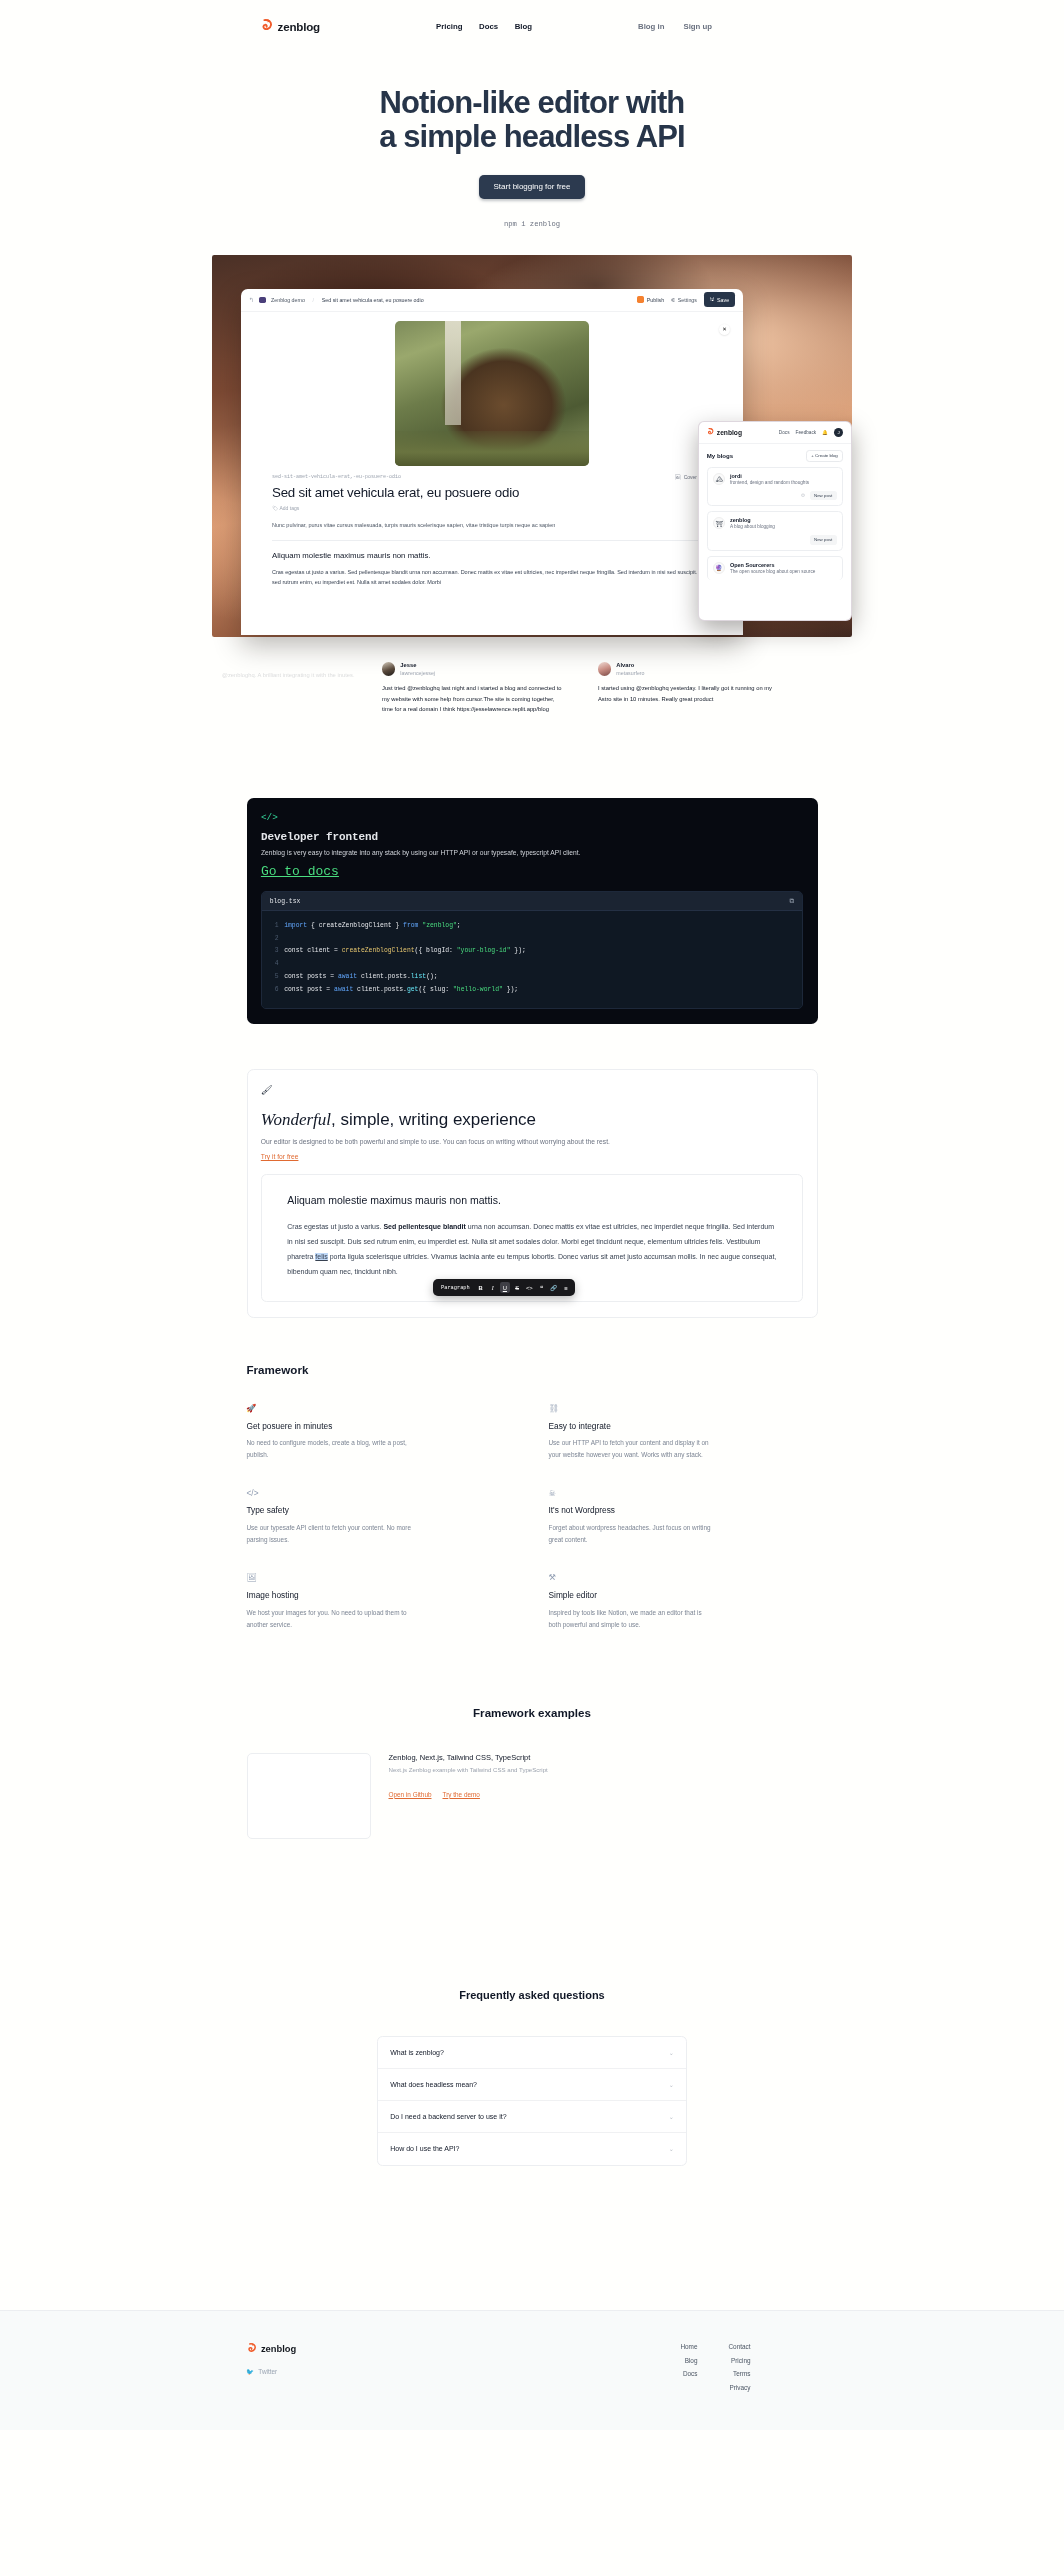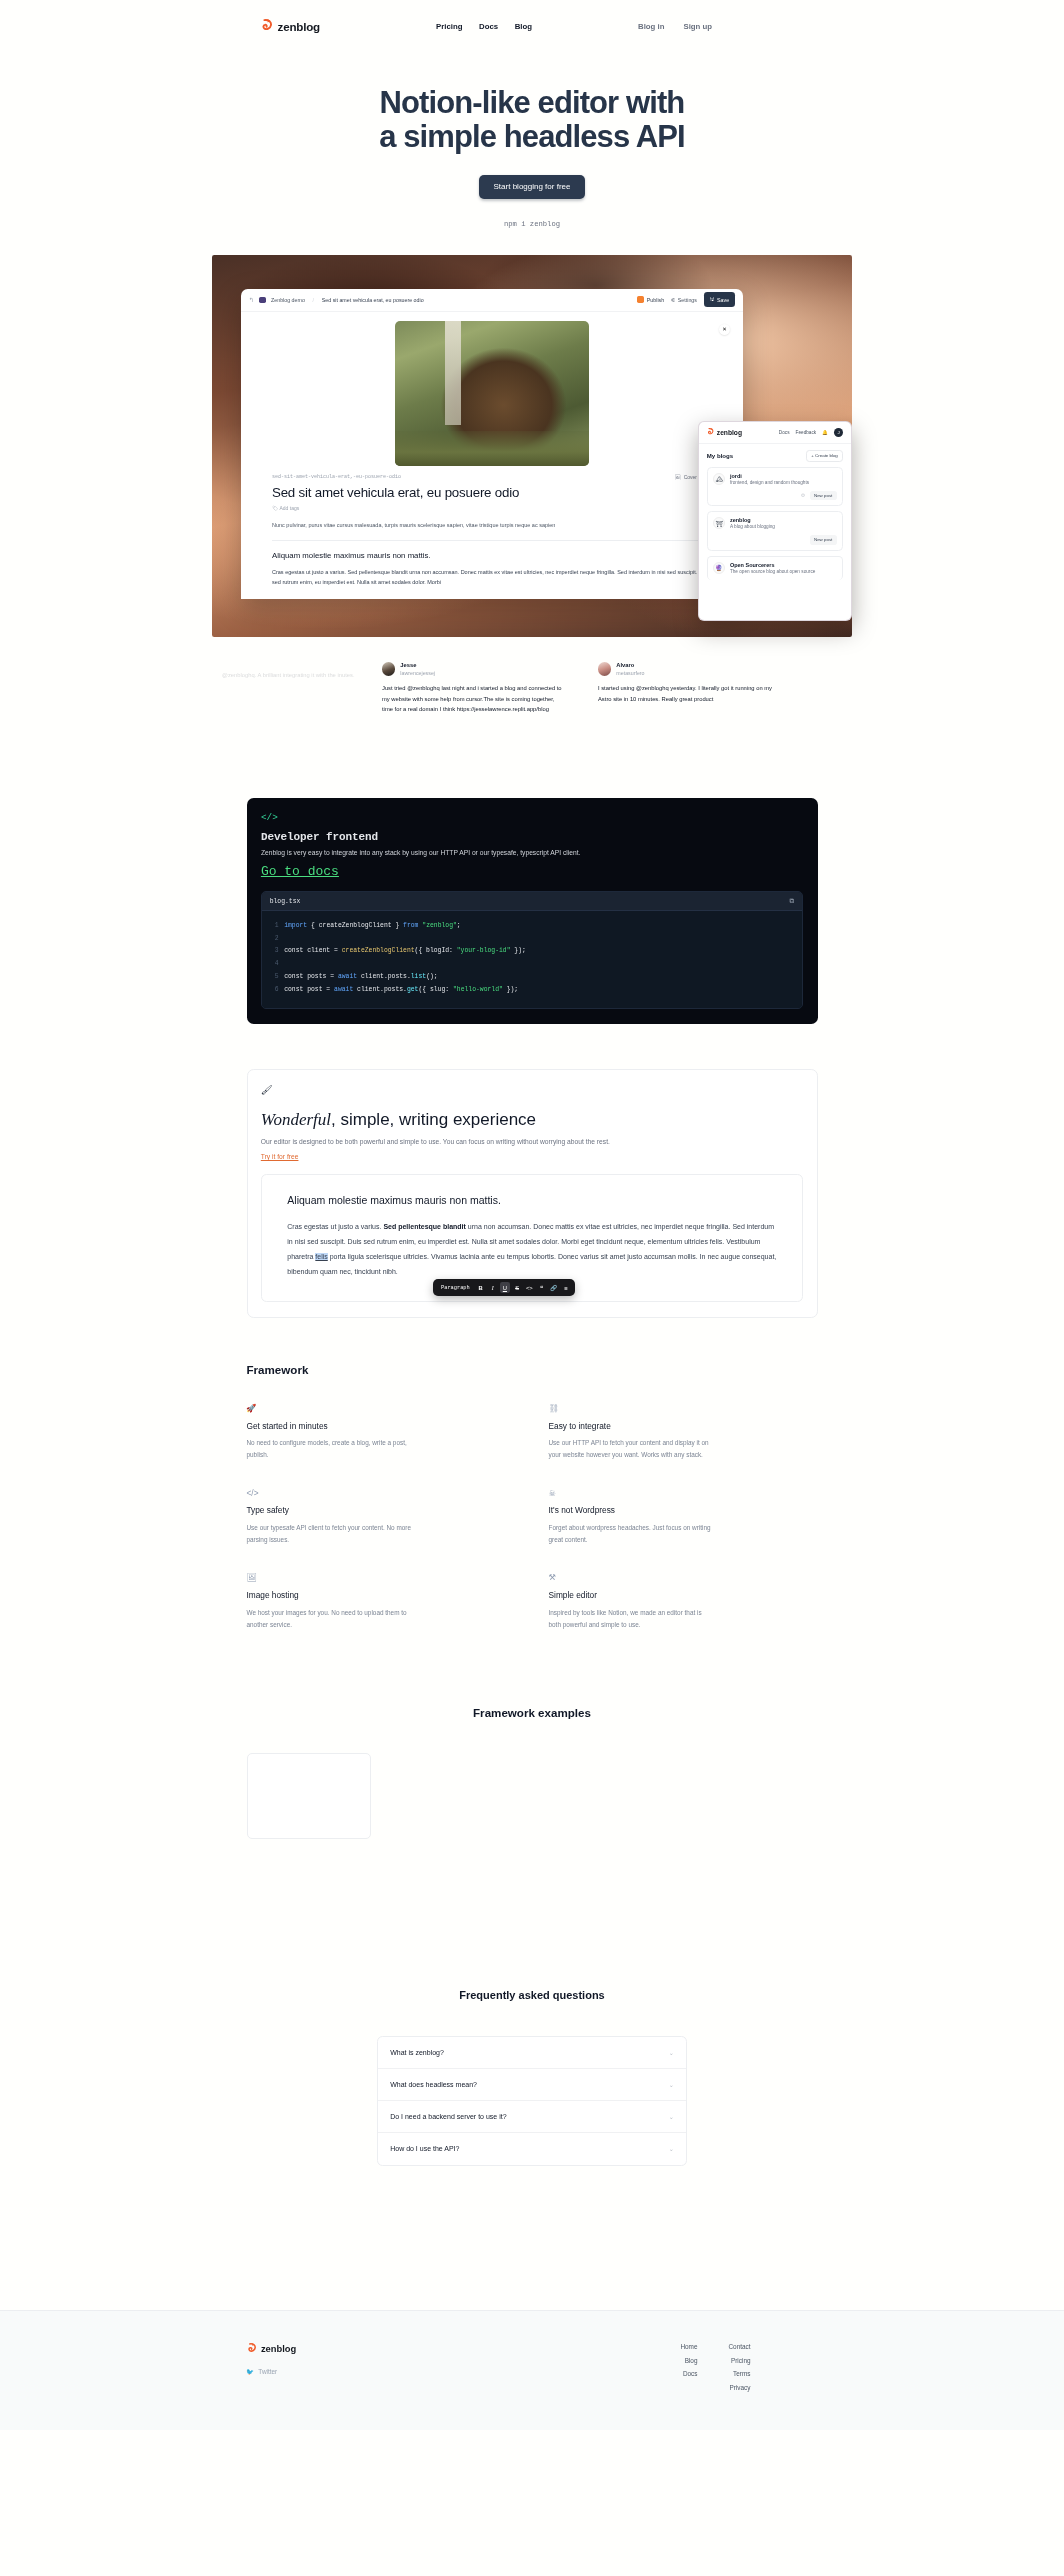--- a/index.html
+++ b/index.html
@@ -52,21 +52,21 @@
       linear-gradient(170deg,#4a3026 0%, #7d4a34 28%, #d89a72 55%, #9a5f42 78%, #3a2620 100%);
   }
   .shot-bg:after {
     content:""; position:absolute; inset:0;
     background:
       radial-gradient(ellipse 30% 18% at 25% 12%, rgba(40,20,15,.55), transparent 70%),
       radial-gradient(ellipse 26% 20% at 60% 8%, rgba(30,16,12,.5), transparent 70%),
       radial-gradient(ellipse 22% 30% at 8% 45%, rgba(120,70,50,.4), transparent 70%);
   }
   .editor-card {
-    position:absolute; left:29px; top:34px; width:502px; height:310px;
+    position:absolute; left:29px; top:34px; width:502px; height:346px;
     background:#fff; border-radius:6.7px 6.7px 0 0; overflow:hidden;
     box-shadow:0 10px 28px rgba(20,14,10,.30);
   }
   .ed-top {
     height:23px; display:flex; align-items:center; padding:0 7.8px; gap:5.5px;
     border-bottom:0.6px solid #f1f2f4; font-size:5.3px; color:#4b5563;
   }
   .ed-back { color:#9ca3af; font-size:6.1px; }
   .ed-blogdot { width:6.1px; height:6.1px; border-radius:1.7px; background:#4a3f7a; display:inline-block; }
   .ed-sep { color:#d1d5db; margin:0 2.2px; }
@@ -440,21 +440,21 @@
         <span class="tb-b">≡</span>
       </div>
     </div>
   </div>
 
   <div class="features">
     <h2>Framework</h2>
     <div class="feat-grid">
       <div class="feat">
         <div class="feat-ico">🚀</div>
-        <div class="feat-h">Get started in minutes</div>
+        <div class="feat-h">Get posuere in minutes</div>
         <div class="feat-p">No need to configure models, create a blog, write a post, publish.</div>
       </div>
       <div class="feat">
         <div class="feat-ico">⛓</div>
         <div class="feat-h">Easy to integrate</div>
         <div class="feat-p">Use our HTTP API to fetch your content and display it on your website however you want. Works with any stack.</div>
       </div>
       <div class="feat">
         <div class="feat-ico">&lt;/&gt;</div>
         <div class="feat-h">Type safety</div>
@@ -475,20 +475,28 @@
         <div class="feat-h">Simple editor</div>
         <div class="feat-p">Inspired by tools like Notion, we made an editor that is both powerful and simple to use.</div>
       </div>
     </div>
   </div>
 
   <div class="fw">
     <h2>Framework examples</h2>
     <div class="fw-row">
       <div class="fw-thumb"></div>
+      <div>
+        <div class="fw-title">Zenblog, Next.js, Tailwind CSS, TypeScript</div>
+        <div class="fw-desc">Next.js Zenblog example with Tailwind CSS and TypeScript</div>
+        <div class="fw-links">
+          <a href="#">Open in Github</a>
+          <a href="#">Try the demo</a>
+        </div>
+      </div>
     </div>
   </div>
 
   <div class="faq">
     <h2>Frequently asked questions</h2>
     <div class="faq-list">
       <div class="faq-item">
         <span>What is zenblog?</span>
         <span class="faq-chev">⌄</span>
       </div>

